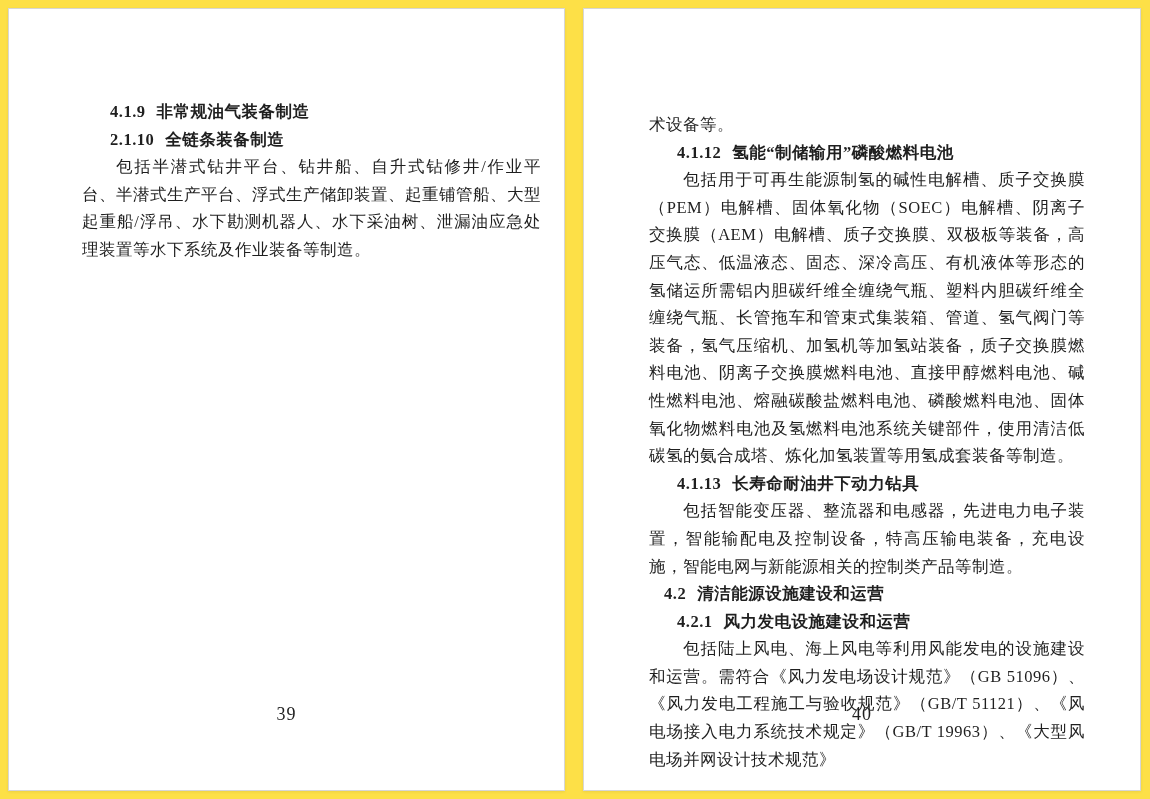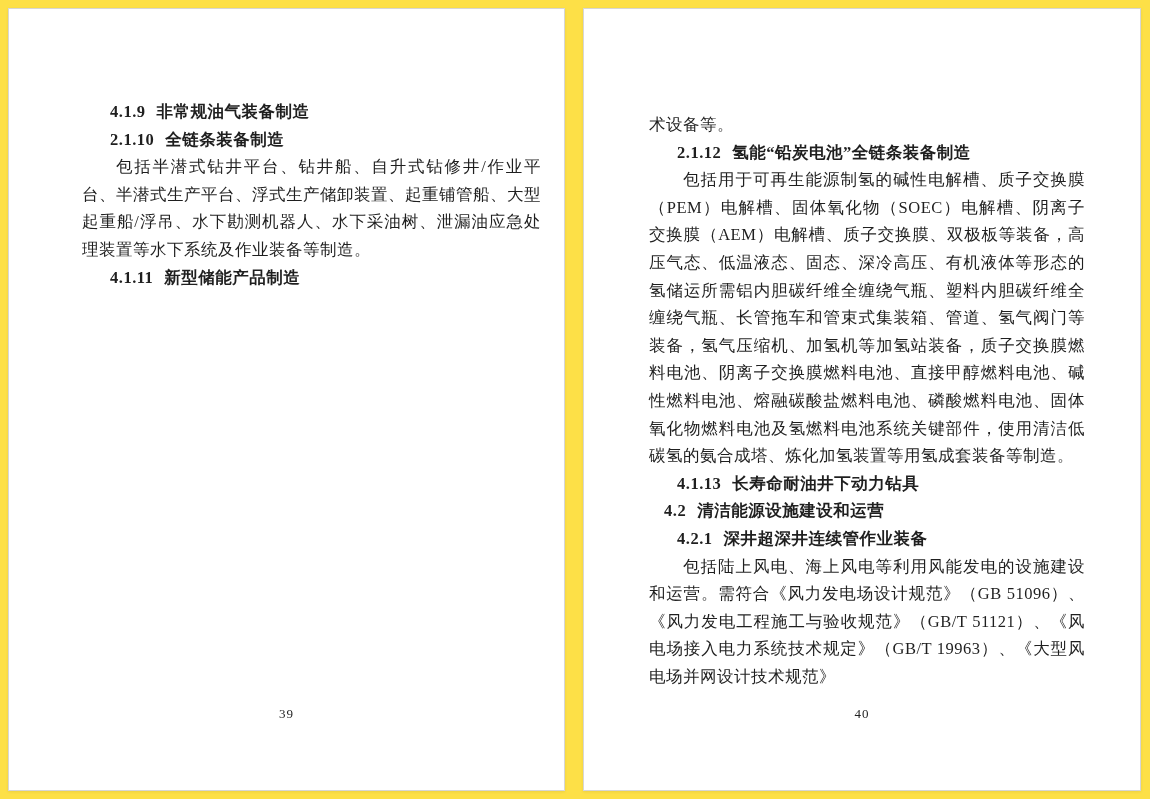--- a/index.html
+++ b/index.html
@@ -39,61 +39,59 @@
     text-indent: 34px;
   }
   .para.no-indent { text-indent: 0; margin-top: 13px; }
   .h3 { font-weight: bold; padding-left: 28px; }
   .h2 { font-weight: bold; padding-left: 15px; }
   .h2 .num, .h3 .num { margin-right: 11px; }
   .pageno {
     position: absolute;
     left: 0; right: 0; top: 695px;
     text-align: center;
-    font-size: 13px;
+    font-size: 18px;
     line-height: 20px;
     letter-spacing: 1px;
     color: #1f1f1f;
   }
 </style>
 </head>
 <body>
 
 <div class="canvas" style="background: #fde047; padding-left: 40px;">
 
   <section class="page page-left" style="background: rgb(255, 255, 255); color: rgb(31, 31, 31);">
     <div class="content">
       <h3 class="h3">
         <span class="num">4.1.9</span><span class="ttl">非常规油气装备制造</span>
       </h3>
       <h3 class="h3">
         <span class="num">2.1.10</span><span class="ttl">全链条装备制造</span>
       </h3>
       <p class="para">包括半潜式钻井平台、钻井船、自升式钻修井/作业平台、半潜式生产平台、浮式生产储卸装置、起重铺管船、大型起重船/浮吊、水下勘测机器人、水下采油树、泄漏油应急处理装置等水下系统及作业装备等制造。</p>
-      <h3 class="h3">
-        <span class="num">4.1.11</span><span class="ttl">新型储能产品制造</span>
-      </h3>
     </div>
     <div class="pageno">39</div>
   </section>
 
   <section class="page page-right" style="background: rgb(255, 255, 255); color: rgb(31, 31, 31);">
     <div class="content">
       <p class="para no-indent">术设备等。</p>
       <h3 class="h3">
-        <span class="num">2.1.12</span><span class="ttl">氢能“铅炭电池”全链条装备制造</span>
+        <span class="num">4.1.12</span><span class="ttl">氢能“制储输用”磷酸燃料电池</span>
       </h3>
       <p class="para">包括用于可再生能源制氢的碱性电解槽、质子交换膜（PEM）电解槽、固体氧化物（SOEC）电解槽、阴离子交换膜（AEM）电解槽、质子交换膜、双极板等装备，高压气态、低温液态、固态、深冷高压、有机液体等形态的氢储运所需铝内胆碳纤维全缠绕气瓶、塑料内胆碳纤维全缠绕气瓶、长管拖车和管束式集装箱、管道、氢气阀门等装备，氢气压缩机、加氢机等加氢站装备，质子交换膜燃料电池、阴离子交换膜燃料电池、直接甲醇燃料电池、碱性燃料电池、熔融碳酸盐燃料电池、磷酸燃料电池、固体氧化物燃料电池及氢燃料电池系统关键部件，使用清洁低碳氢的氨合成塔、炼化加氢装置等用氢成套装备等制造。</p>
       <h3 class="h3">
         <span class="num">4.1.13</span><span class="ttl">长寿命耐油井下动力钻具</span>
       </h3>
+      <p class="para">包括智能变压器、整流器和电感器，先进电力电子装置，智能输配电及控制设备，特高压输电装备，充电设施，智能电网与新能源相关的控制类产品等制造。</p>
       <h2 class="h2">
         <span class="num">4.2</span><span class="ttl">清洁能源设施建设和运营</span>
       </h2>
       <h3 class="h3">
-        <span class="num">4.2.1</span><span class="ttl">深井超深井连续管作业装备</span>
+        <span class="num">4.2.1</span><span class="ttl">风力发电设施建设和运营</span>
       </h3>
       <p class="para">包括陆上风电、海上风电等利用风能发电的设施建设和运营。需符合《风力发电场设计规范》（GB 51096）、《风力发电工程施工与验收规范》（GB/T 51121）、《风电场接入电力系统技术规定》（GB/T 19963）、《大型风电场并网设计技术规范》</p>
     </div>
     <div class="pageno">40</div>
   </section>
 
 </div>
 
 </body></html>

